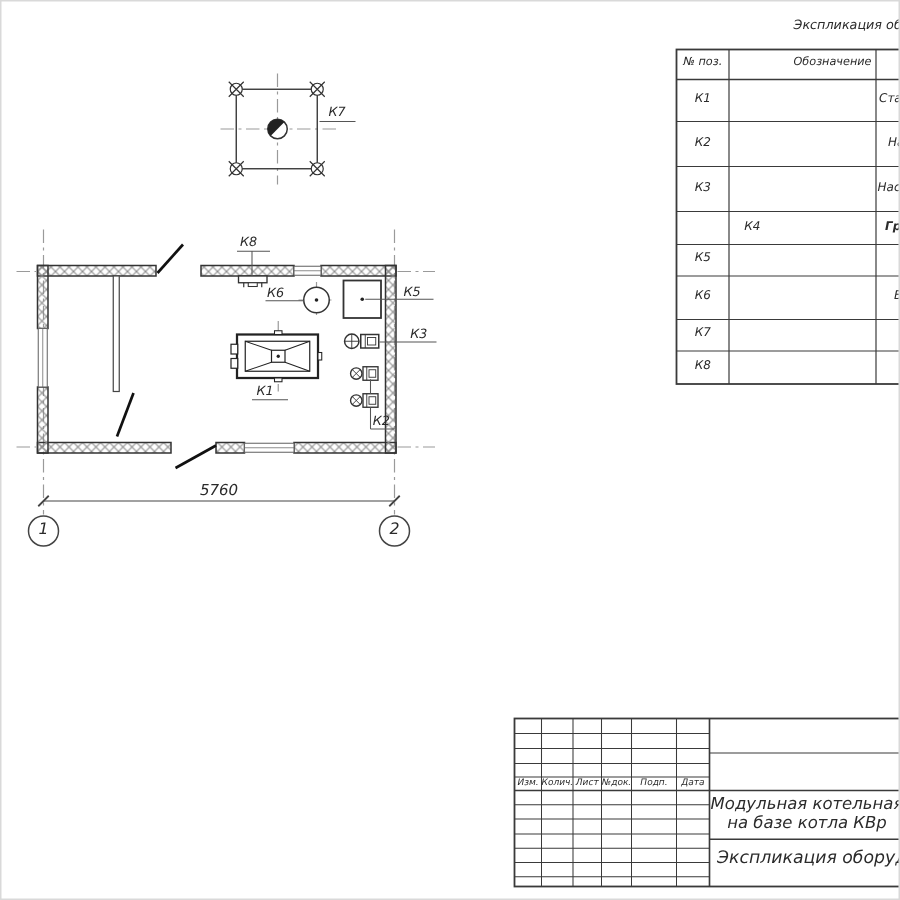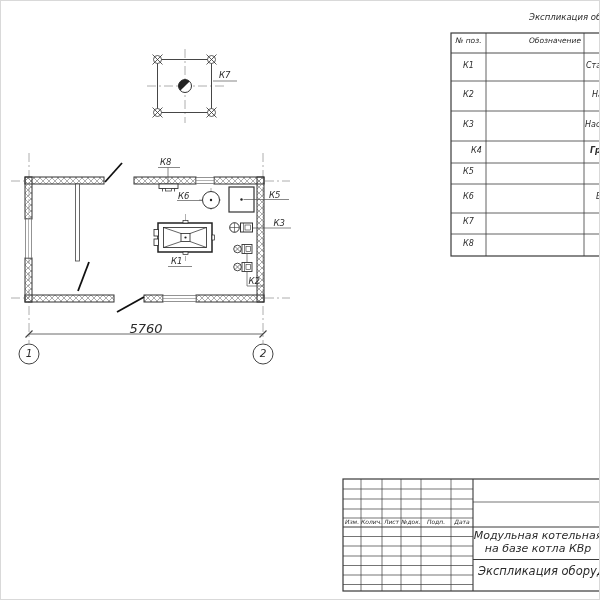--- a/index.html
+++ b/index.html
@@ -173,21 +173,21 @@
 
 <div class="overlay">
 
   <span class="lbl" style="left:528px;top:12px;font-size:8.5px;">Экспликация оборудования</span>
   <span class="lbl ctr" style="left:450px;top:36px;width:35px;font-size:7.5px;text-align:center;">№ поз.</span>
   <span class="lbl ctr" style="left:485px;top:36px;width:98px;font-size:7.5px;margin-left:20px;">Обозначение</span>
 
   <span class="lbl ctr" style="left:450px;top:60px;width:35px;font-size:8px;">К1</span>
   <span class="lbl ctr" style="left:450px;top:89px;width:35px;font-size:8px;">К2</span>
   <span class="lbl ctr" style="left:450px;top:119px;width:35px;font-size:8px;">К3</span>
-  <span class="lbl ctr" style="left:450px;top:145px;width:51px;font-size:8px;">К4</span>
+  <span class="lbl ctr" style="left:475px;top:145px;width:51px;font-size:8px;">К4</span>
   <span class="lbl ctr" style="left:450px;top:166px;width:35px;font-size:8px;">К5</span>
   <span class="lbl ctr" style="left:450px;top:191px;width:35px;font-size:8px;">К6</span>
   <span class="lbl ctr" style="left:450px;top:216px;width:35px;font-size:8px;">К7</span>
   <span class="lbl ctr" style="left:450px;top:238px;width:35px;font-size:8px;">К8</span>
 
   <span class="lbl" style="left:585px;top:60px;font-size:8px;">Стал</span>
   <span class="lbl" style="left:591px;top:89px;font-size:8px;">На</span>
   <span class="lbl" style="left:584px;top:119px;font-size:8px;">Насос</span>
   <span class="lbl" style="left:589px;top:145px;font-size:8px;font-weight:bold;">Гр</span>
   <span class="lbl" style="left:585px;top:166px;font-size:8px;"></span>
@@ -196,21 +196,21 @@
   <span class="lbl" style="left:585px;top:238px;font-size:8px;"></span>
 
   <span class="lbl" style="left:218px;top:70px;font-size:8.5px;">К7</span>
   <span class="lbl" style="left:159px;top:157px;font-size:8.5px;">К8</span>
   <span class="lbl" style="left:177px;top:191px;font-size:8.5px;">К6</span>
   <span class="lbl" style="left:268px;top:189.5px;font-size:8.5px;">К5</span>
   <span class="lbl" style="left:272.5px;top:217.5px;font-size:8.5px;">К3</span>
   <span class="lbl" style="left:170px;top:256px;font-size:8.5px;">К1</span>
   <span class="lbl" style="left:247.5px;top:275.5px;font-size:8.5px;">К2</span>
 
-  <span class="lbl ctr" style="left:125px;top:320.5px;width:40px;font-size:13px;">5760</span>
+  <span class="lbl ctr" style="left:125px;top:320.5px;width:40px;font-size:10px;">5760</span>
   <span class="lbl ctr" style="left:17.5px;top:346px;width:21px;font-size:10.5px;">1</span>
   <span class="lbl ctr" style="left:251.5px;top:346px;width:21px;font-size:10.5px;">2</span>
 
   <span class="lbl ctr" style="left:342px;top:518px;width:18px;font-size:6px;">Изм.</span>
   <span class="lbl ctr" style="left:360px;top:518px;width:21px;font-size:6px;">Колич.</span>
   <span class="lbl ctr" style="left:381px;top:518px;width:19px;font-size:6px;">Лист</span>
   <span class="lbl ctr" style="left:400px;top:518px;width:20px;font-size:6px;">№док.</span>
   <span class="lbl ctr" style="left:420px;top:518px;width:30px;font-size:6px;">Подп.</span>
   <span class="lbl ctr" style="left:450px;top:518px;width:22px;font-size:6px;">Дата</span>
   <span class="lbl ctr" style="left:472px;top:528.5px;width:130px;font-size:11px;">Модульная котельная</span>

